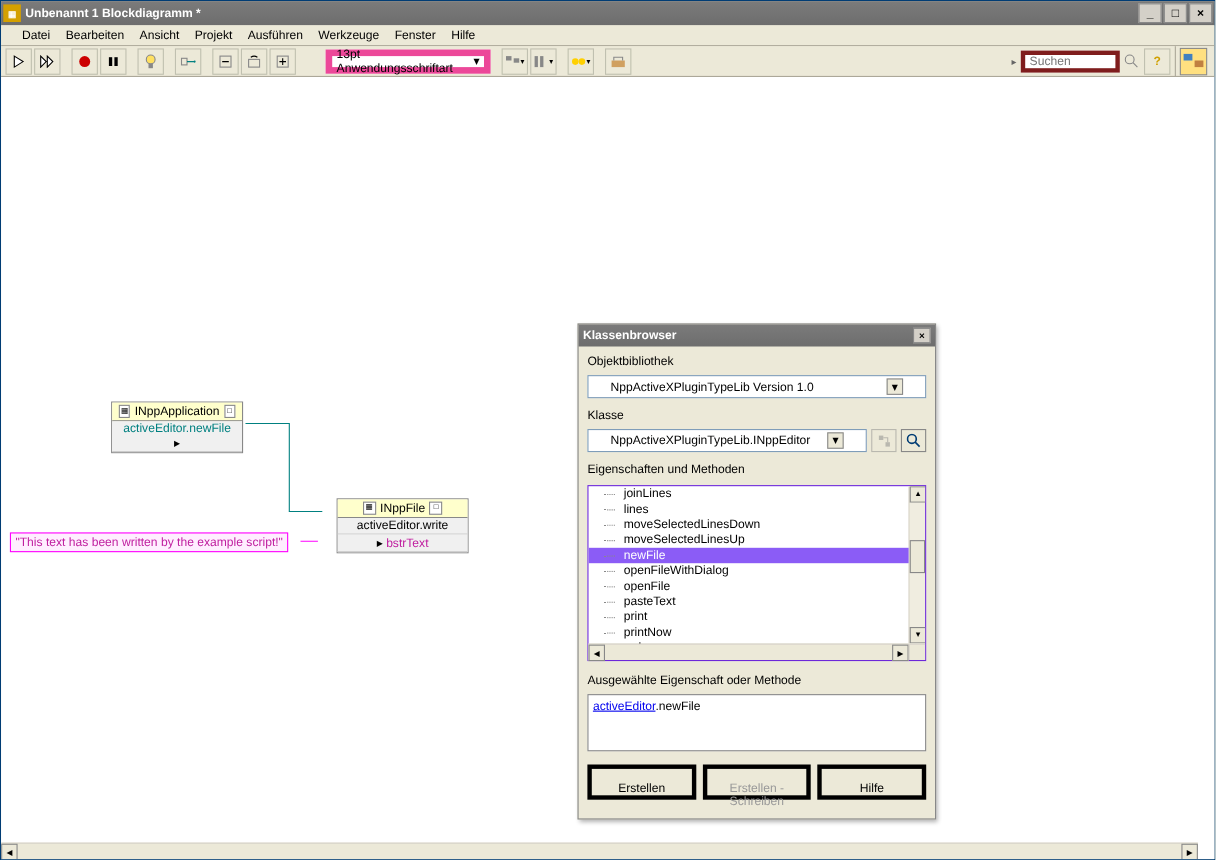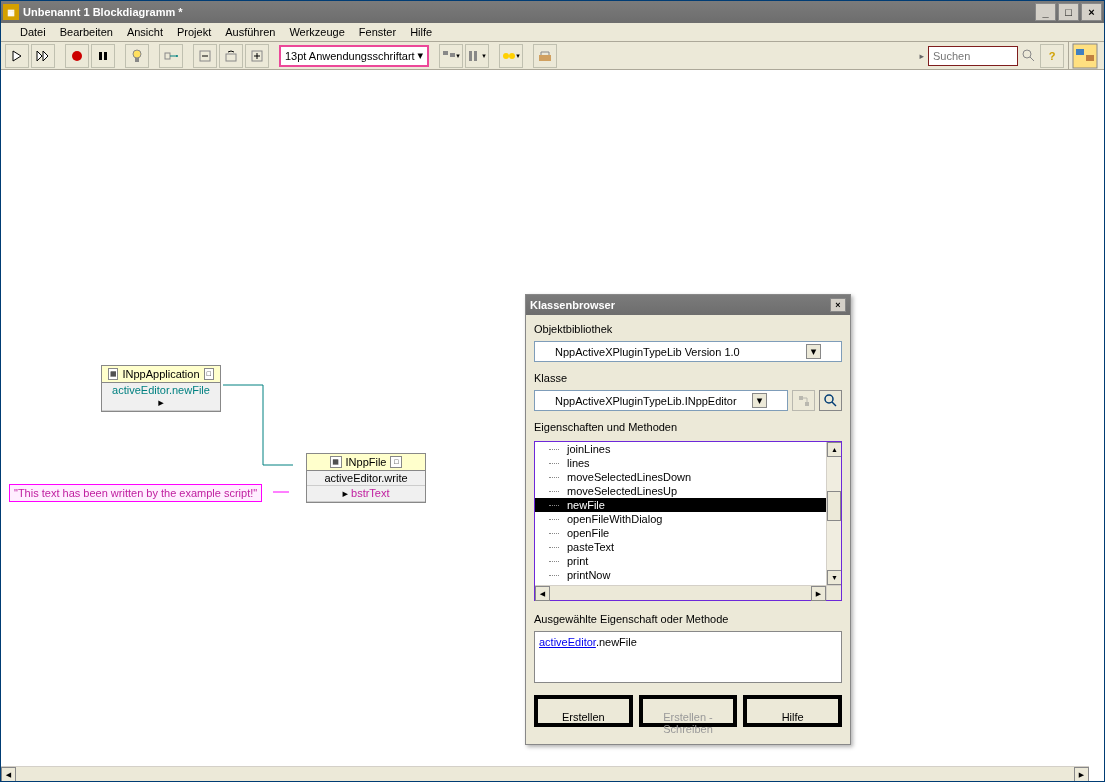--- a/index.html
+++ b/index.html
@@ -12,22 +12,22 @@
 .titlebar-text { flex: 1; }
 .titlebar-buttons { display: flex; gap: 2px; }
 .titlebar-btn { width: 21px; height: 18px; background: #d4d0c8; border: 1px solid #888; display: flex; align-items: center; justify-content: center; cursor: pointer; color: black; font-weight: bold; }
 
 .menubar { height: 19px; background: #ece9d8; display: flex; align-items: center; padding: 0 12px; border-bottom: 1px solid #aca899; }
 .menu-item { padding: 2px 7px; cursor: pointer; }
 
 .toolbar { height: 28px; background: #ece9d8; display: flex; align-items: center; padding: 2px 4px; border-bottom: 1px solid #aca899; gap: 2px; }
 .tool-btn { width: 24px; height: 24px; border: 1px solid #c0c0b0; background: #ece9d8; display: flex; align-items: center; justify-content: center; cursor: pointer; }
 .tool-sep { width: 6px; }
-.font-select { width: 150px; height: 22px; border: 2px solid #ec4899; background: white; padding: 0 4px; display: flex; align-items: center; justify-content: space-between; }
-.search-box { width: 90px; height: 20px; border: 1px solid #7f1d1d; background: white; padding: 5px 4px; color: #999; }
+.font-select { width: 150px; height: 22px; border: 6px solid #ec4899; background: white; padding: 0 4px; display: flex; align-items: center; justify-content: space-between; margin-left: 17px; }
+.search-box { width: 90px; height: 20px; border: 4px solid #7f1d1d; background: white; padding: 5px 4px; color: #999; }
 .toolbar-right { margin-left: auto; display: flex; align-items: center; gap: 4px; }
 .right-icon { width: 32px; height: 28px; border-left: 1px solid #aca899; display: flex; align-items: center; justify-content: center; }
 
 .canvas { flex: 1; background: white; position: relative; overflow: hidden; }
 
 .node { position: absolute; border: 1px solid #888; font-size: 11px; }
 .node-header { background: #ffffcc; padding: 2px 6px; display: flex; align-items: center; justify-content: center; gap: 4px; border-bottom: 1px solid #888; }
 .node-row { background: #f0f0f0; padding: 1px 6px; text-align: center; border-bottom: 1px solid #ccc; color: #008080; }
 .node-row.magenta { color: #c020a0; }
 .node-icon { width: 12px; height: 12px; background: #fff; border: 1px solid #888; display: inline-block; font-size: 7px; text-align: center; line-height: 10px; }
@@ -47,21 +47,21 @@
 .cb-select { width: 100%; height: 21px; border: 1px solid #7f9db9; background: white; padding: 0 20px; display: flex; align-items: center; justify-content: space-between; }
 .cb-row { display: flex; gap: 4px; align-items: center; }
 .cb-row .cb-select { flex: 1; }
 .cb-iconbtn { width: 23px; height: 21px; border: 1px solid #888; background: #ece9d8; display: flex; align-items: center; justify-content: center; cursor: pointer; }
 
 .cb-list-container { border: 1px solid #6d28d9; background: white; height: 160px; display: flex; flex-direction: column; margin-top: 2px; }
 .cb-list { flex: 1; overflow: hidden; display: flex; }
 .cb-list-inner { flex: 1; }
 .cb-item { padding: 1px 4px 1px 32px; position: relative; cursor: pointer; }
 .cb-item::before { content: ""; position: absolute; left: 14px; top: 50%; width: 10px; border-top: 1px dotted #888; }
-.cb-item.selected { background: #000000; color: white; }
+.cb-item.selected { background: #8b5cf6; color: white; }
 .cb-list-scroll { width: 15px; background: #ece9d8; border-left: 1px solid #d4d0c8; display: flex; flex-direction: column; }
 .cb-hscroll { height: 15px; background: #ece9d8; border-top: 1px solid #d4d0c8; display: flex; }
 
 .cb-selected-box { border: 1px solid #888; background: white; height: 52px; padding: 4px; }
 .cb-link { color: #0000ee; text-decoration: underline; cursor: pointer; }
 
 .cb-buttons { display: flex; gap: 6px; margin-top: 8px; }
 .cb-btn { flex: 1; height: 23px; border: 4px solid #000000; background: #ece9d8; cursor: pointer; padding: 12px 8px; }
 .cb-btn.disabled { color: #999; }
 

